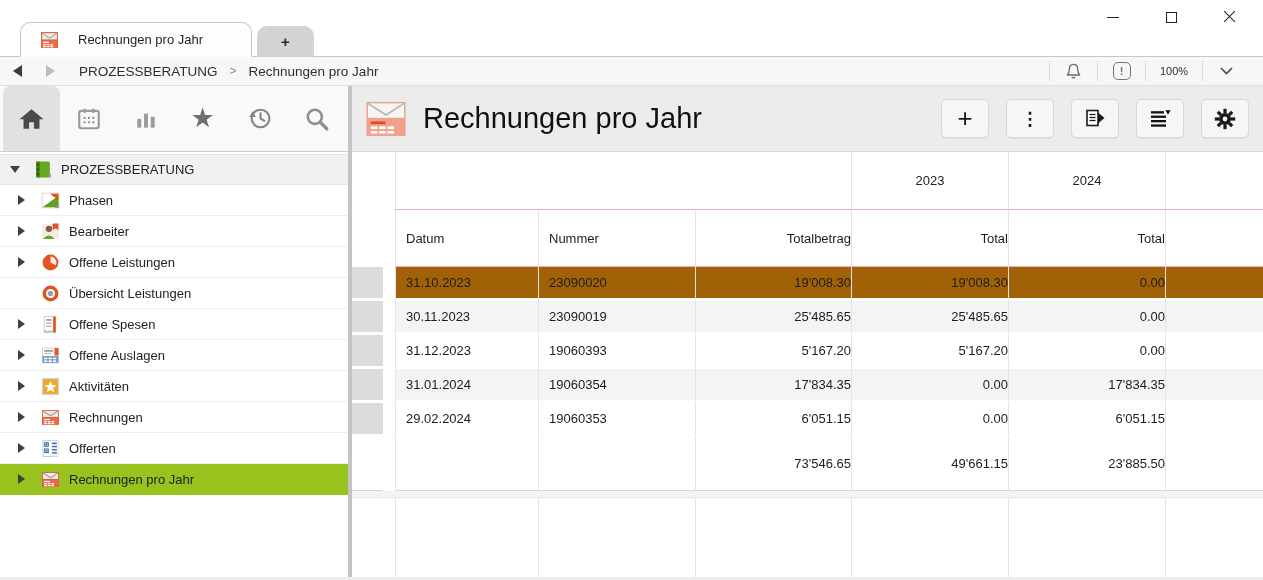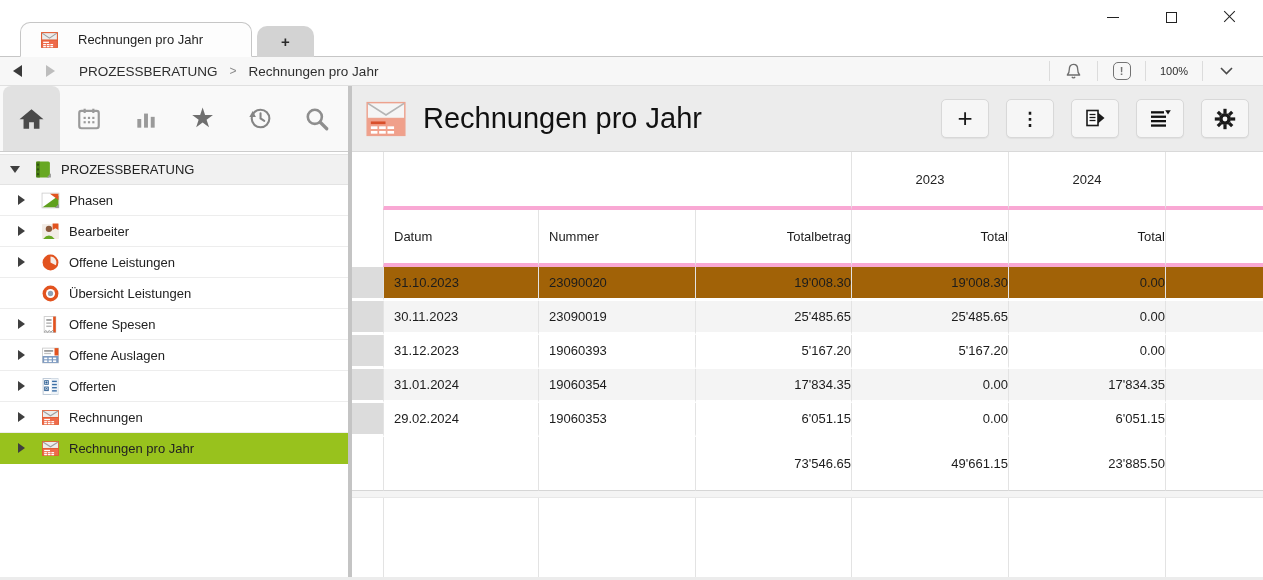--- a/index.html
+++ b/index.html
@@ -63,22 +63,22 @@
   .page-title { font-size:29px; color:#111; margin-left:15px; font-weight:400; white-space:nowrap; }
   .hbtns { margin-left:auto; display:flex; gap:17px; }
   .hbtn { width:48px; height:39px; background:#f6f6f6; border:1px solid #d8d8d8; border-radius:5px; display:flex; align-items:center; justify-content:center; box-shadow:0 1px 1px rgba(0,0,0,0.05); cursor:default; }
   .plus-glyph { font-size:26px; font-weight:400; color:#1a1a1a; line-height:1; margin-top:-2px; }
   .kebab-glyph { font-size:18px; font-weight:bold; color:#1a1a1a; line-height:1; }
 
   
   .table { display:grid; grid-template-columns:31px 156px 157px 156px 157px 157px 1fr; grid-template-rows:58px 57px 34px 34px 34px 34px 34px 54px 7px 1fr; height:427px; font-size:13px; color:#1c1c1c; background:#fff; }
   .cell { display:flex; align-items:center; overflow:hidden; }
   .b-r { border-right:1px solid #e3e3e3; }
-  .b-l { border-left:1px solid #e3e3e3; }
-  .b-b { border-bottom:4px solid #f9a8d4; }
+  .b-l { border-left:1px solid #e3e3e3;margin-left:12px; }
+  .b-b { border-bottom:1px solid #f9a8d4; }
   .span3 { grid-column:2 / 5; }
   .ycell { justify-content:center; color:#222; }
   .hl { padding-left:10px; }
   .num { justify-content:flex-end; }
   .gut { background:#dcdcdc; border-bottom:3px solid #fff; }
   .gut-blank { background:transparent; }
   .rsel { background:#a16207; }
   .ralt { background:#f4f4f4; }
   .rwhite { background:#ffffff; }
   .drow { border-bottom:3px solid #fff; }
@@ -319,42 +319,31 @@
                   <rect x="11.4" y="11" width="3" height="1.6"></rect>
                   <rect x="3" y="13.6" width="3" height="1.6"></rect>
                   <rect x="7.2" y="13.6" width="3" height="1.6"></rect>
                   <rect x="11.4" y="13.6" width="3" height="1.6"></rect>
                 </g>
               </svg>
           </span>
           <span class="tlabel">Offene Auslagen</span>
         </div>
 
-
-        <div class="tree-row child">
-          <span class="tw">
-              <span class="arr-r"></span>
-            </span>
-          <span class="ticon">
-            <svg width="19" height="19" viewBox="0 0 18 18">
-                <rect x="2" y="1.5" width="14" height="15" fill="#fff" stroke="#b9c6d4" stroke-width="0.9"></rect>
-                <rect x="9.5" y="1.5" width="6.5" height="15" fill="#eef3f8"></rect>
-                <g fill="#3a6ea5">
-                  <rect x="10.5" y="3.5" width="4.5" height="1.3"></rect>
-                  <rect x="10.5" y="6.5" width="4.5" height="1.3"></rect>
-                  <rect x="10.5" y="9.5" width="4.5" height="1.3"></rect>
-                  <rect x="10.5" y="12.5" width="4.5" height="1.3"></rect>
-                </g>
-                <rect x="3.5" y="3.5" width="3.4" height="3.4" fill="#fff" stroke="#2b5d91" stroke-width="0.9"></rect>
-                <path d="M5.2 4.2 v2 M4.2 5.2 h2" stroke="#2b5d91" stroke-width="0.9"></path>
-                <rect x="3.5" y="9.5" width="3.4" height="3.4" fill="#fff" stroke="#2b5d91" stroke-width="0.9"></rect>
-                <path d="M4.3 10.3 l1.8 1.8 M6.1 10.3 l-1.8 1.8" stroke="#2b5d91" stroke-width="0.9"></path>
-              </svg>
-          </span>
-          <span class="tlabel">Offerten</span>
+        <div class="tree-row child">
+          <span class="tw">
+              <span class="arr-r"></span>
+            </span>
+          <span class="ticon">
+            <svg width="19" height="19" viewBox="0 0 18 18">
+                <rect x="1.5" y="1.5" width="15" height="15" fill="#f2a71d" stroke="#bcd6ee" stroke-width="1.2"></rect>
+                <polygon points="9,3.8 10.6,7.6 14.6,7.9 11.5,10.5 12.5,14.5 9,12.3 5.5,14.5 6.5,10.5 3.4,7.9 7.4,7.6" fill="#fff"></polygon>
+              </svg>
+          </span>
+          <span class="tlabel">Aktivitäten</span>
         </div>
 
         <div class="tree-row child">
           <span class="tw">
               <span class="arr-r"></span>
             </span>
           <span class="ticon">
             <svg width="19" height="19" viewBox="0 0 18 18">
                 <rect x="1" y="2" width="16" height="14" fill="#e05a30"></rect>
                 <rect x="1.8" y="2.8" width="14.4" height="5.7" fill="#ececec"></rect>
@@ -365,20 +354,43 @@
                   <rect x="3" y="12.4" width="2.6" height="1.2"></rect>
                   <rect x="6.4" y="12.4" width="2.6" height="1.2"></rect>
                   <rect x="9.8" y="12.4" width="2.6" height="1.2"></rect>
                   <rect x="3" y="14.2" width="2.6" height="1.2"></rect>
                   <rect x="6.4" y="14.2" width="2.6" height="1.2"></rect>
                   <rect x="9.8" y="14.2" width="2.6" height="1.2"></rect>
                 </g>
               </svg>
           </span>
           <span class="tlabel">Rechnungen</span>
+        </div>
+
+        <div class="tree-row child">
+          <span class="tw">
+              <span class="arr-r"></span>
+            </span>
+          <span class="ticon">
+            <svg width="19" height="19" viewBox="0 0 18 18">
+                <rect x="2" y="1.5" width="14" height="15" fill="#fff" stroke="#b9c6d4" stroke-width="0.9"></rect>
+                <rect x="9.5" y="1.5" width="6.5" height="15" fill="#eef3f8"></rect>
+                <g fill="#3a6ea5">
+                  <rect x="10.5" y="3.5" width="4.5" height="1.3"></rect>
+                  <rect x="10.5" y="6.5" width="4.5" height="1.3"></rect>
+                  <rect x="10.5" y="9.5" width="4.5" height="1.3"></rect>
+                  <rect x="10.5" y="12.5" width="4.5" height="1.3"></rect>
+                </g>
+                <rect x="3.5" y="3.5" width="3.4" height="3.4" fill="#fff" stroke="#2b5d91" stroke-width="0.9"></rect>
+                <path d="M5.2 4.2 v2 M4.2 5.2 h2" stroke="#2b5d91" stroke-width="0.9"></path>
+                <rect x="3.5" y="9.5" width="3.4" height="3.4" fill="#fff" stroke="#2b5d91" stroke-width="0.9"></rect>
+                <path d="M4.3 10.3 l1.8 1.8 M6.1 10.3 l-1.8 1.8" stroke="#2b5d91" stroke-width="0.9"></path>
+              </svg>
+          </span>
+          <span class="tlabel">Offerten</span>
         </div>
 
         <div class="tree-row child selected">
           <span class="tw">
               <span class="arr-r"></span>
             </span>
           <span class="ticon">
             <svg width="19" height="19" viewBox="0 0 18 18">
                 <rect x="1" y="2" width="16" height="14" fill="#e05a30"></rect>
                 <rect x="1.8" y="2.8" width="14.4" height="5.7" fill="#ececec"></rect>

